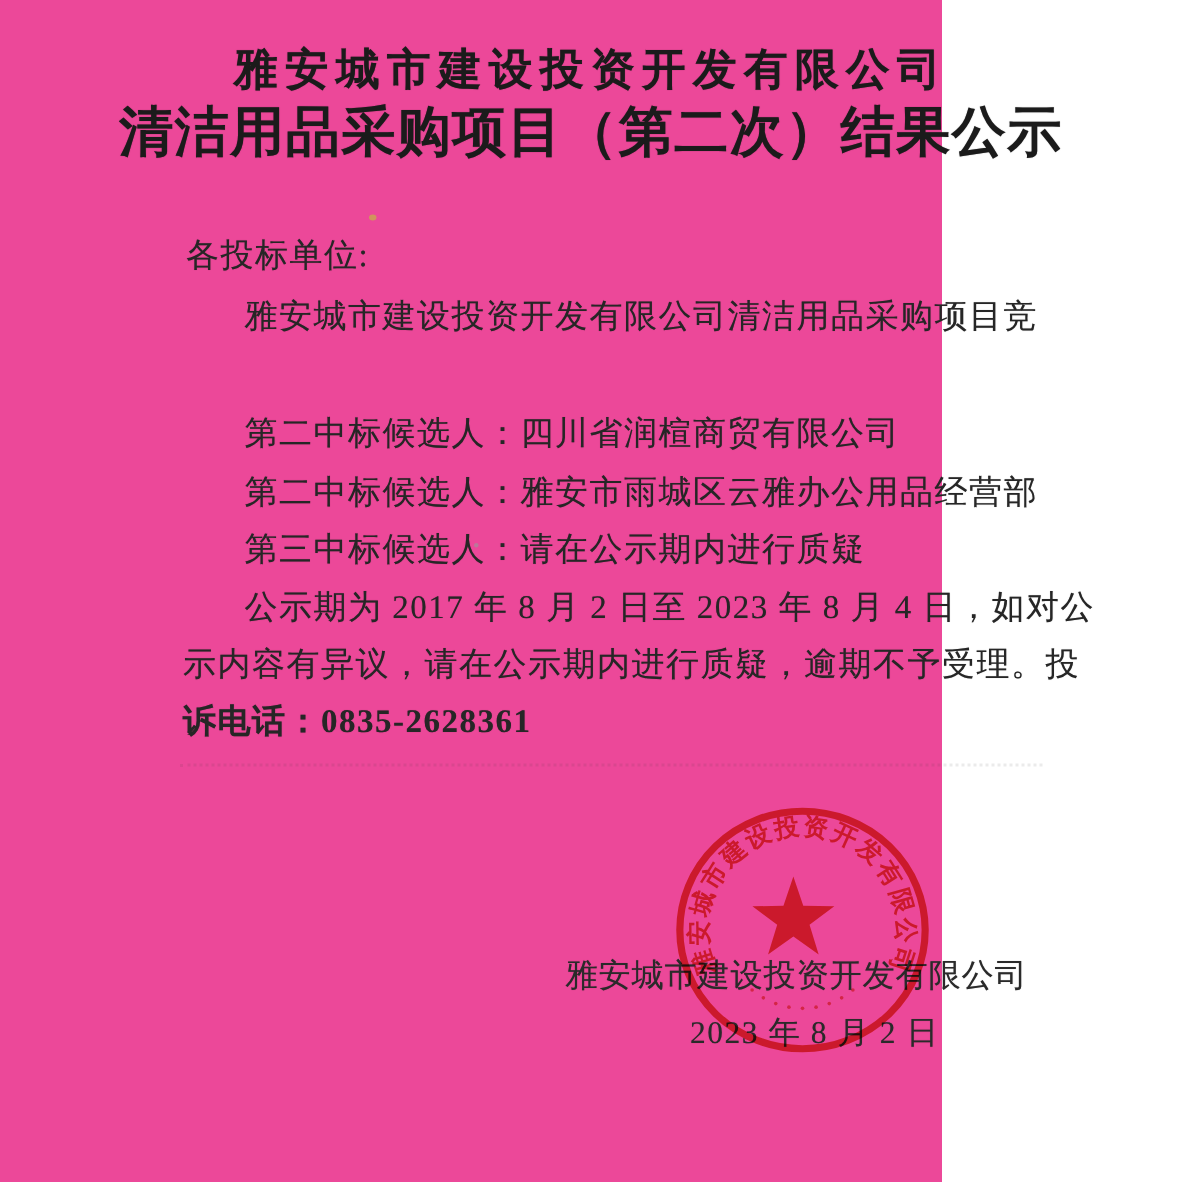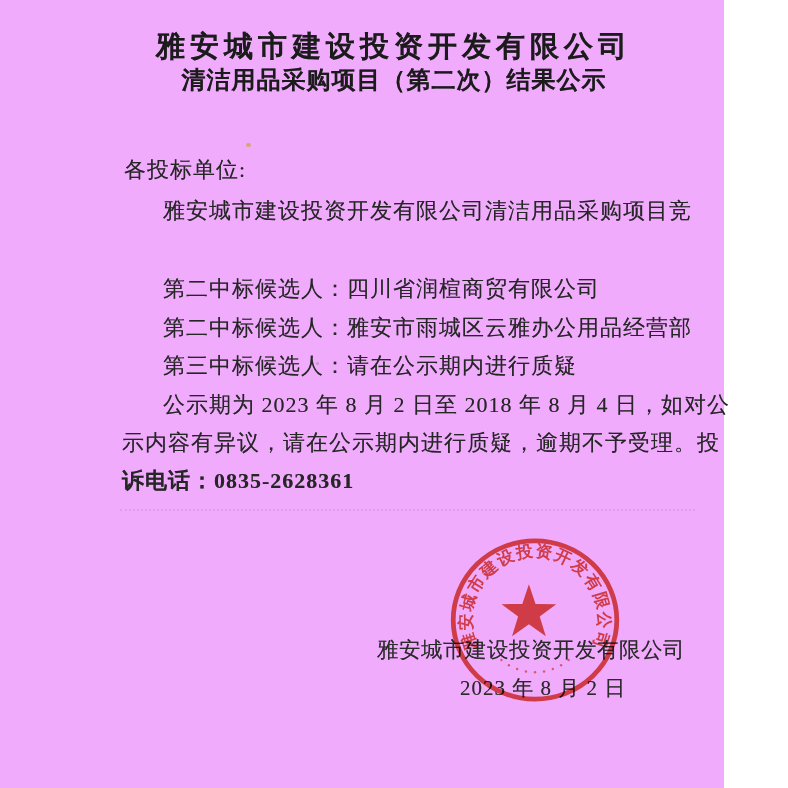--- a/index.html
+++ b/index.html
@@ -4,33 +4,33 @@
 <style>
   html,body{margin:0;padding:0;}
   body{
     width:788px;height:788px;
     background:#ffffff;
     font-family:"Liberation Serif","DejaVu Serif",serif;
     overflow:hidden;
     position:relative;
   }
   .page{
-    position:absolute;left:0;top:0;width:724px;height:788px;
-    background:#f0abfc;
+    position:absolute;left:0;top:0;width:628px;height:788px;
+    background:#ec4899;
   }
   .title{
     position:absolute;left:0;width:788px;
     text-align:center;
     font-weight:bold;
     color:#1b1b1b;
     white-space:nowrap;
     text-shadow:0 0 .6px rgba(20,20,20,.55);
   }
   .title.l1{top:27px;font-size:29px;letter-spacing:5px;}
-  .title.l2{top:64px;font-size:24px;letter-spacing:1px;font-family:Liberation Mono, monospace;}
+  .title.l2{top:64px;font-size:36px;letter-spacing:1px;font-family:Liberation Mono, monospace;}
   .line{
     position:absolute;
     font-size:22px;
     color:#262626;
     letter-spacing:1px;
     white-space:nowrap;
     text-shadow:0 0 .5px rgba(30,30,30,.45);
   }
   .salutation{left:124px;top:155px;}
   .ln1{left:163px;top:196px;}
@@ -85,21 +85,21 @@
 
   <div class="title l1">雅安城市建设投资开发有限公司</div>
   <div class="title l2">清洁用品采购项目（第二次）结果公示</div>
 
   <div class="line ln1">雅安城市建设投资开发有限公司清洁用品采购项目竞</div>
 
   <div class="line salutation">各投标单位:</div>
   <div class="line ln3">第二中标候选人：四川省润楦商贸有限公司</div>
   <div class="line ln4">第二中标候选人：雅安市雨城区云雅办公用品经营部</div>
   <div class="line ln5">第三中标候选人：请在公示期内进行质疑</div>
-  <div class="line ln6">公示期为 2023 年 8 月 2 日至 2018 年 8 月 4 日，如对公</div>
+  <div class="line ln6">公示期为 2017 年 8 月 2 日至 2023 年 8 月 4 日，如对公</div>
   <div class="line ln7">示内容有异议，请在公示期内进行质疑，逾期不予受理。投</div>
   <div class="line ln8">诉电话：0835-2628361</div>
 
   <div class="signature">雅安城市建设投资开发有限公司</div>
   <div class="datefield">2023 年 8 月 2 日</div>
 
   <svg class="seal" viewBox="0 0 200 192" xmlns="http://www.w3.org/2000/svg">
     <ellipse cx="100" cy="96" rx="94" ry="91" fill="none" stroke="#d8402e" stroke-width="5.5"></ellipse>
     <polygon fill="#d8402e" points="93,55 100.6,77.5 124.4,77.8 105.4,92 112.4,114.7 93,101 73.6,114.7 80.6,92 61.6,77.8 85.4,77.5"></polygon>
     <path id="sealArc" fill="none" d="M 33.8 126.9 A 73 73 0 1 1 166.2 126.9"></path>

